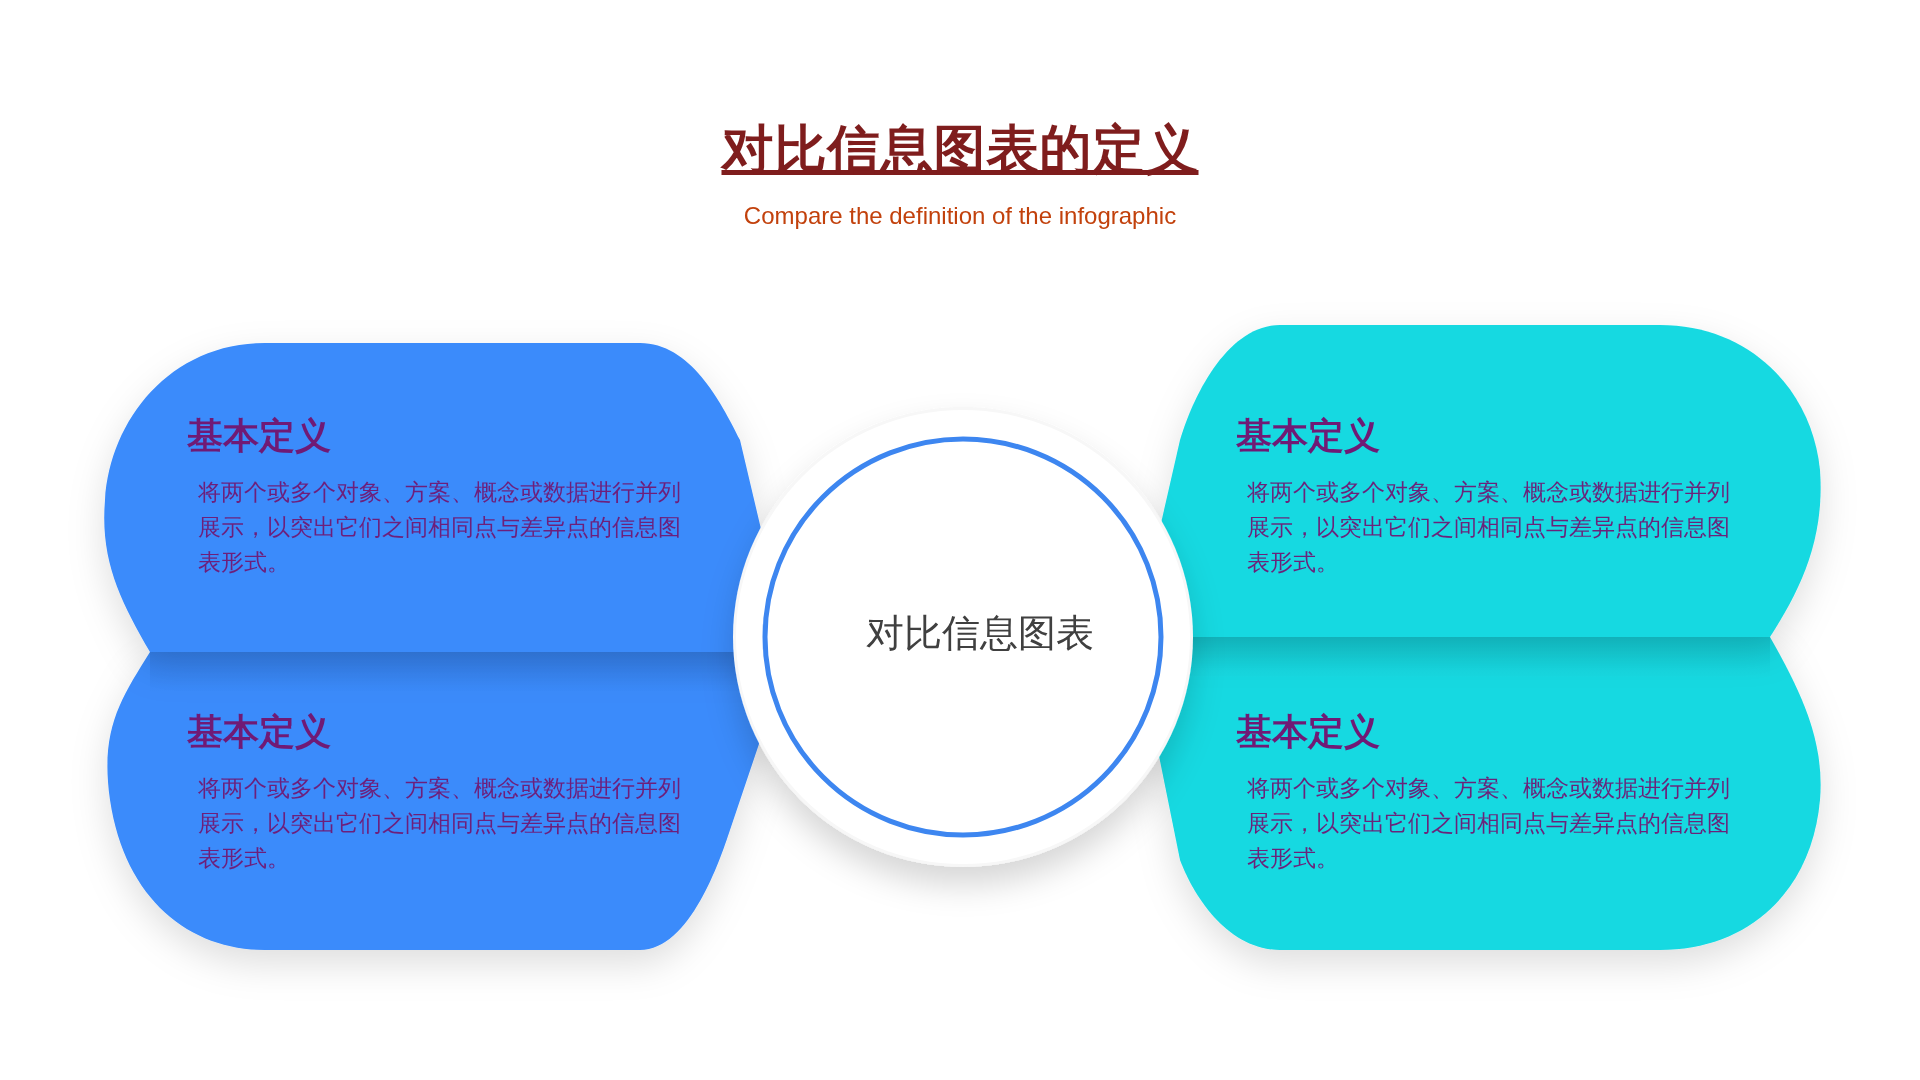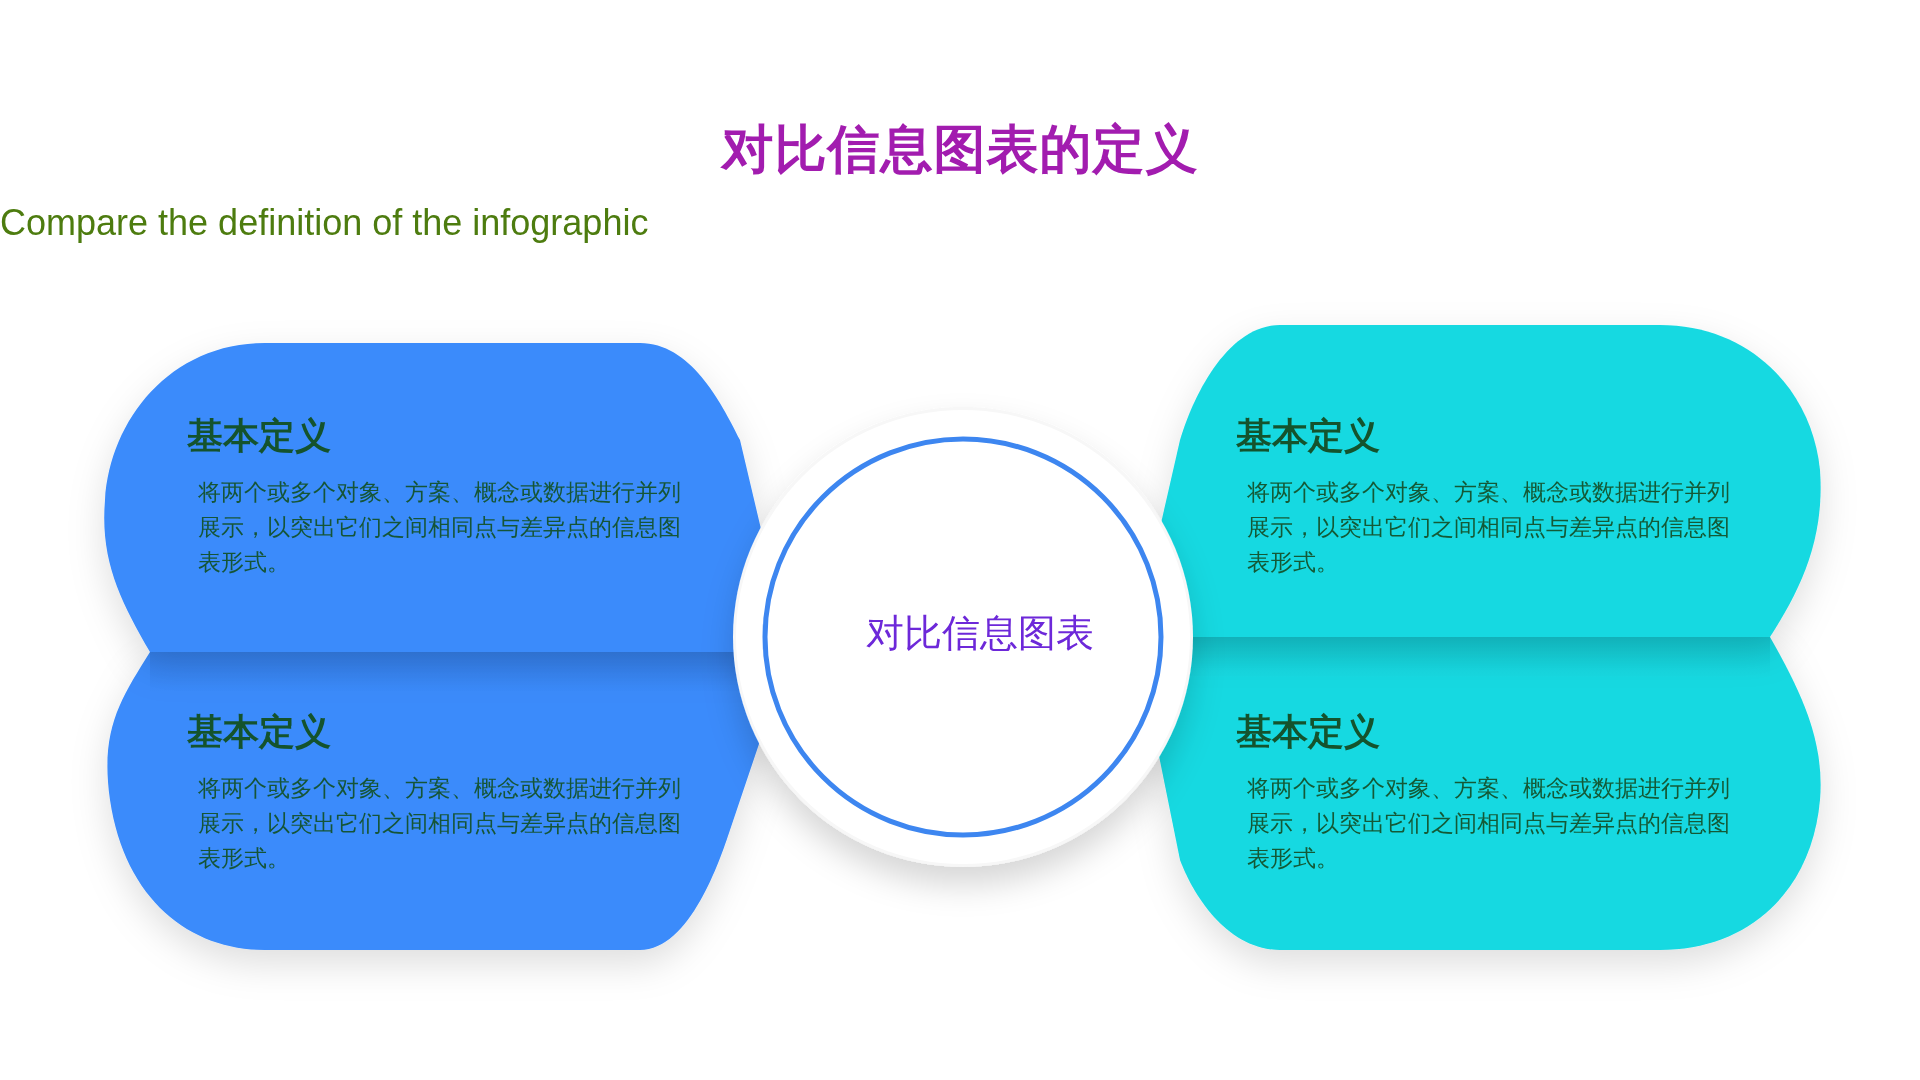--- a/index.html
+++ b/index.html
@@ -3,40 +3,41 @@
 <meta charset="utf-8">
 <style>
   html, body { margin:0; padding:0; }
   body {
     width:1920px; height:1080px; overflow:hidden; background:#ffffff;
     position:relative;
     font-family: "Liberation Sans", "DejaVu Sans", sans-serif;
   }
   .title {
     position:absolute; left:0; width:1920px; top:115px; text-align:center;
-    font-size:52px; font-weight:bold; color:#a21caf; letter-spacing:1px;
+    font-size:52px; font-weight:bold; color:#7f1d1d; letter-spacing:1px;
     font-family: "DejaVu Sans", sans-serif;
+    text-decoration: underline;
   }
   .subtitle {
-    position:absolute; left:0; width:1920px; top:202px; text-align:left;
-    font-size:36px; color:#4d7c0f;
+    position:absolute; left:0; width:1920px; top:202px; text-align:center;
+    font-size:24px; color:#c2410c;
   }
   svg.shapes { position:absolute; left:0; top:0; }
-  .card-text { position:absolute; color:#14532d; width:520px; }
+  .card-text { position:absolute; color:#701a75; width:520px; }
   .card-title {
     font-size:36px; font-weight:bold; margin:0 0 14px 0;
     font-family:"DejaVu Sans", sans-serif;
   }
   .card-body {
     font-size:23px; line-height:35px; margin:11px;
     font-family:"DejaVu Sans", sans-serif; opacity:0.95;
   }
   .center-label {
     position:absolute; left:763px; width:434px; top:608px; text-align:center;
-    font-size:38px; color:#6d28d9; font-family:"DejaVu Sans", sans-serif;
+    font-size:38px; color:#404040; font-family:"DejaVu Sans", sans-serif;
   }
 </style>
 </head>
 <body>
 
 <div class="title">对比信息图表的定义</div>
 <div class="subtitle">Compare the definition of the infographic</div>
 
 <svg class="shapes" width="1920" height="1080" viewBox="0 0 1920 1080">
   <defs>

